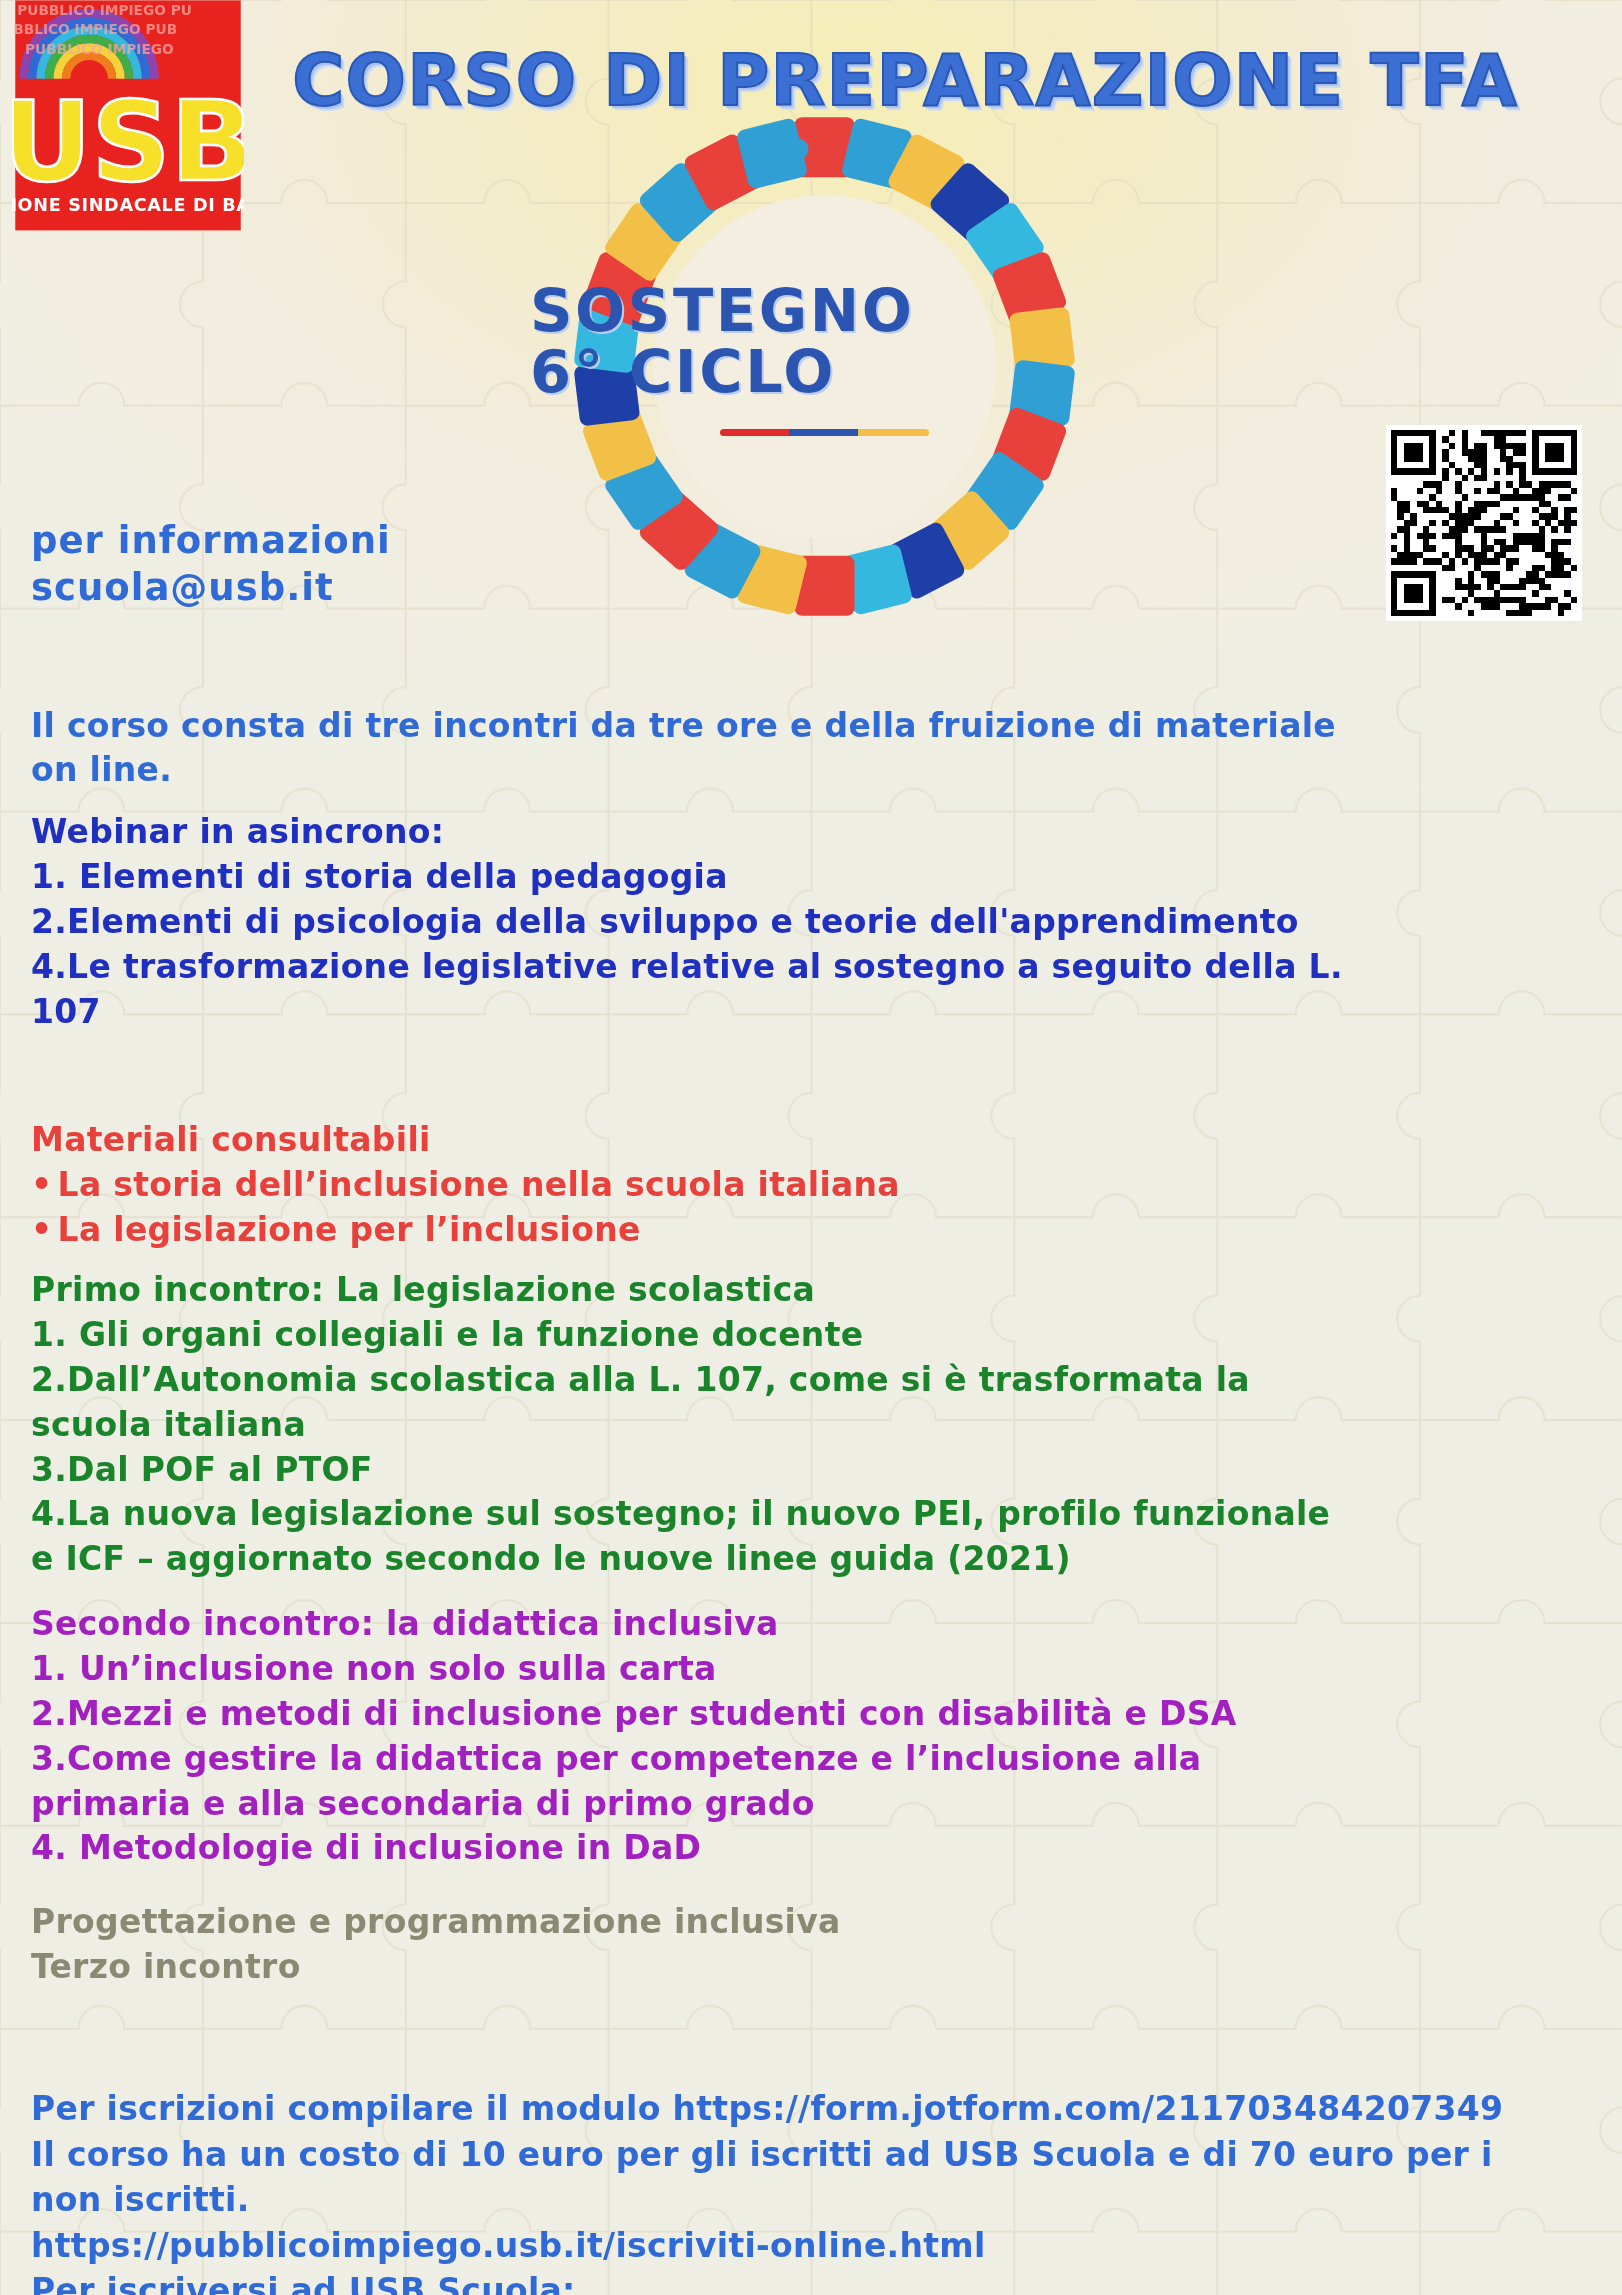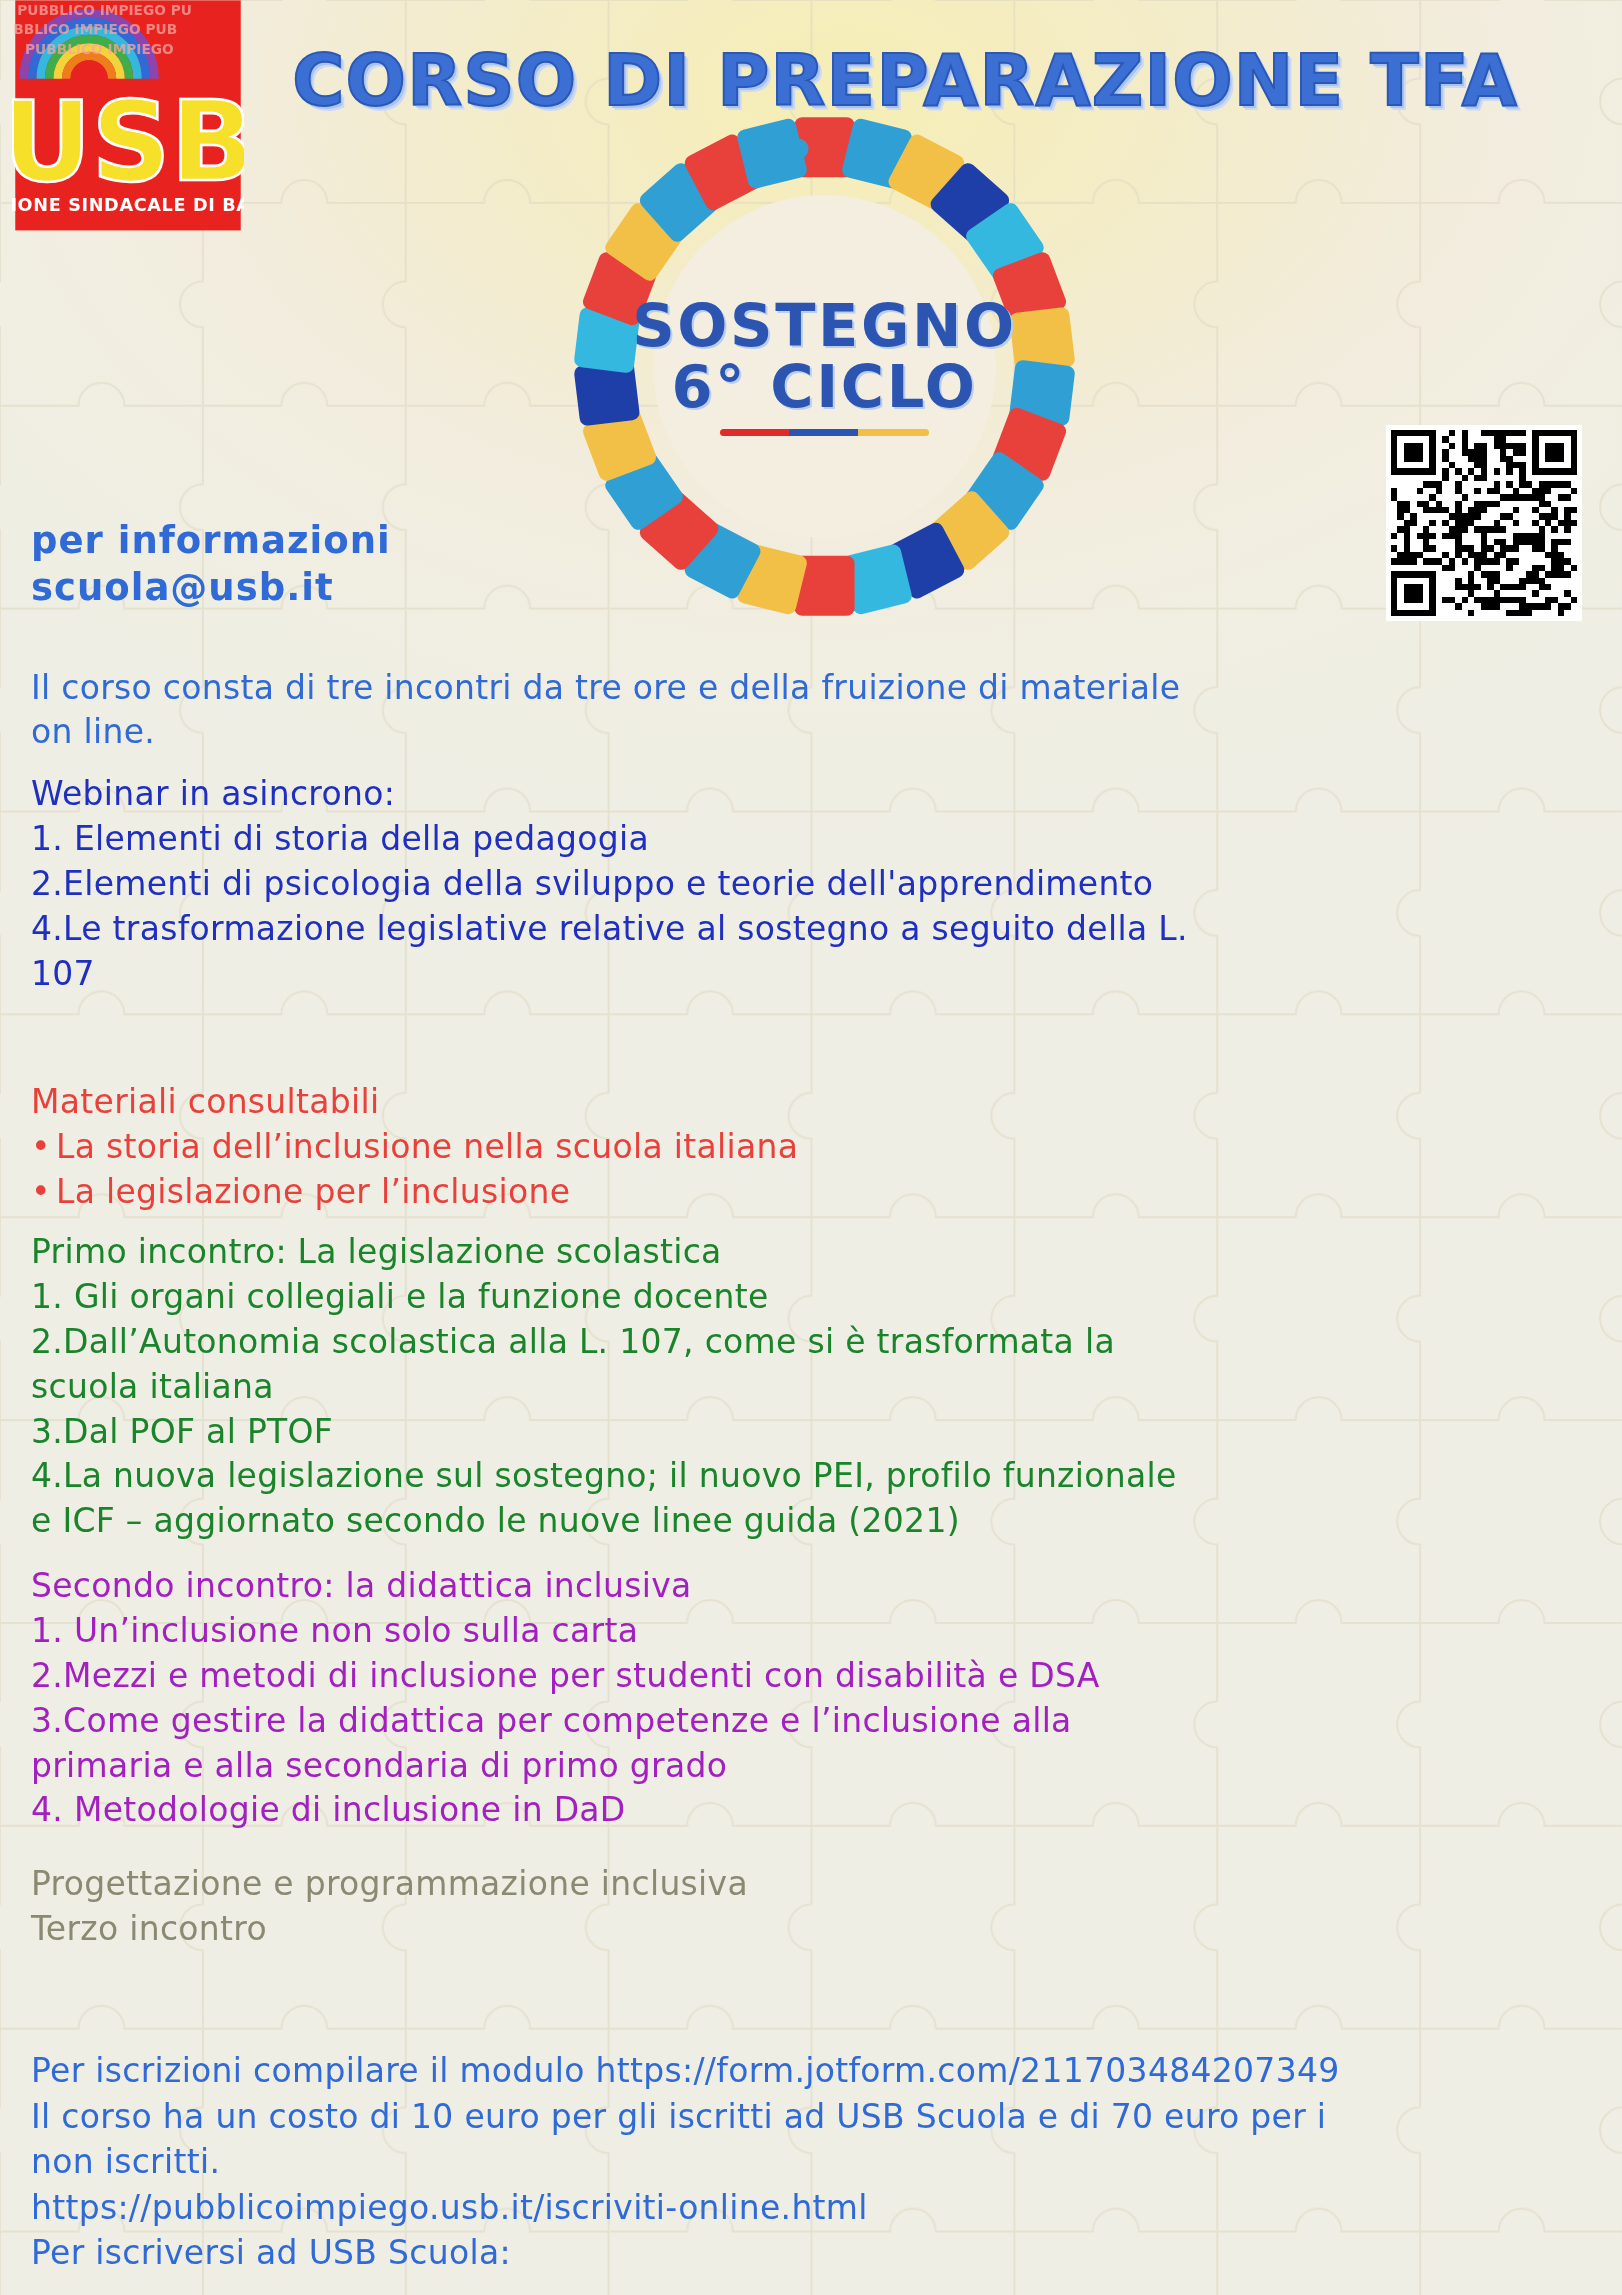--- a/index.html
+++ b/index.html
@@ -64,23 +64,22 @@
   #ring-wrap {
     position: absolute;
     left: 530px;
     top: 72px;
     width: 589px;
     height: 589px;
   }
   #ring-label {
     position: absolute;
     left: 0;
-    top: 224px;
+    top: 209px;
     width: 589px;
-    text-align: center;
     font-weight: 900;
     font-size: 59px;
     line-height: 1.03;
     color: #2b55b0;
     letter-spacing: 2.6px;
     text-shadow: 2px 2px 0 #b9cdee;
   }
   #ring-underline {
     position: absolute;
     left: 190px;
@@ -111,22 +110,23 @@
     font-weight: 700;
     font-size: 37px;
     line-height: 1.28;
     color: #2f6ad6;
     letter-spacing: 1px;
   }
 
   
   .txt {
     position: absolute;
-    font-weight: 400;
+    font-weight: 700;
     letter-spacing: 0.3px;
+    margin-top: 38px;
   }
   #intro {
     left: 31px;
     top: 666px;
     width: 1570px;
     font-size: 33px;
     line-height: 1.32;
     color: #2f6ad6;
   }
   #webinar {

